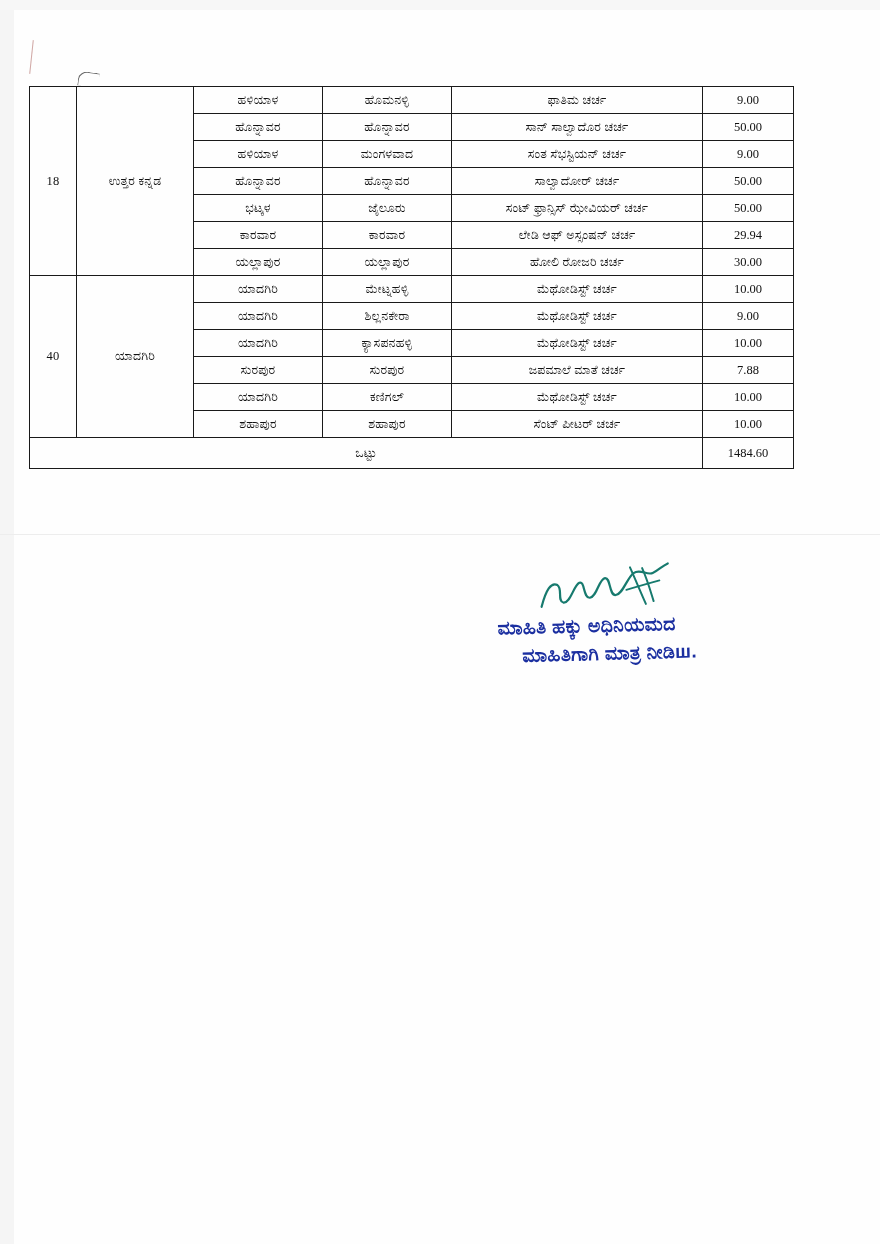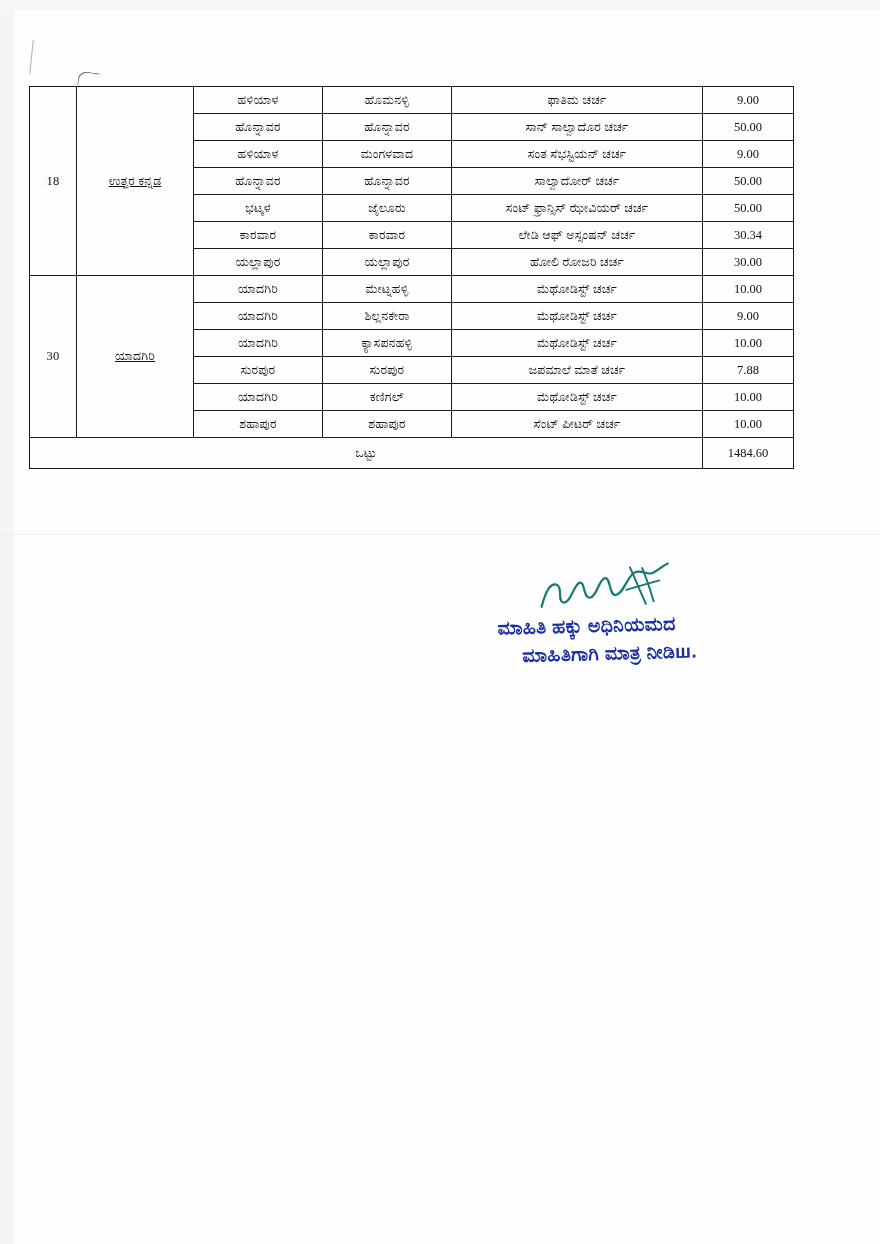--- a/index.html
+++ b/index.html
@@ -75,21 +75,21 @@
     border: 1px solid #1a1a1a;
     font-size: 12.5px;
     text-align: center;
     vertical-align: middle;
     padding: 0 2px;
     height: 26px;
     color: #111;
     font-family: "Liberation Serif", serif;
   }
   td.c-sl    { width: 42px; }
-  td.c-dist  { width: 112px; text-decoration: underline; }
+  td.c-dist  { width: 112px; }
   td.c-taluk { width: 124px; }
   td.c-place { width: 124px; }
   td.c-name  { width: 246px; }
   td.c-amt   { width: 86px; }
 
   td.kn {
     font-family: "Liberation Sans", sans-serif;
     font-size: 12.5px;
     letter-spacing: .2px;
     margin-top: 22px;
@@ -199,31 +199,31 @@
       <tr>
         <td class="c-taluk kn">ಭಟ್ಕಳ</td>
         <td class="c-place kn">ಜೈಲೂರು</td>
         <td class="c-name kn">ಸಂಟ್ ಫ್ರಾನ್ಸಿಸ್ ಝೇವಿಯರ್ ಚರ್ಚ</td>
         <td class="c-amt amt">50.00</td>
       </tr>
       <tr>
         <td class="c-taluk kn">ಕಾರವಾರ</td>
         <td class="c-place kn">ಕಾರವಾರ</td>
         <td class="c-name kn">ಲೇಡಿ ಆಫ್ ಅಸ್ಸಂಷನ್ ಚರ್ಚ</td>
-        <td class="c-amt amt">30.34</td>
+        <td class="c-amt amt">29.94</td>
       </tr>
       <tr>
         <td class="c-taluk kn">ಯಲ್ಲಾಪುರ</td>
         <td class="c-place kn">ಯಲ್ಲಾಪುರ</td>
         <td class="c-name kn">ಹೋಲಿ ರೋಜರಿ ಚರ್ಚ</td>
         <td class="c-amt amt">30.00</td>
       </tr>
 
       <tr>
-        <td class="c-sl kn" rowspan="6">30</td>
+        <td class="c-sl kn" rowspan="6">40</td>
         <td class="c-dist kn" rowspan="6">ಯಾದಗಿರಿ</td>
         <td class="c-taluk kn">ಯಾದಗಿರಿ</td>
         <td class="c-place kn">ಮೇಟ್ನಹಳ್ಳಿ</td>
         <td class="c-name kn">ಮೆಥೋಡಿಸ್ಟ್ ಚರ್ಚ</td>
         <td class="c-amt amt">10.00</td>
       </tr>
       <tr>
         <td class="c-taluk kn">ಯಾದಗಿರಿ</td>
         <td class="c-place kn">ಶಿಲ್ಲನಕೇರಾ</td>
         <td class="c-name kn">ಮೆಥೋಡಿಸ್ಟ್ ಚರ್ಚ</td>

